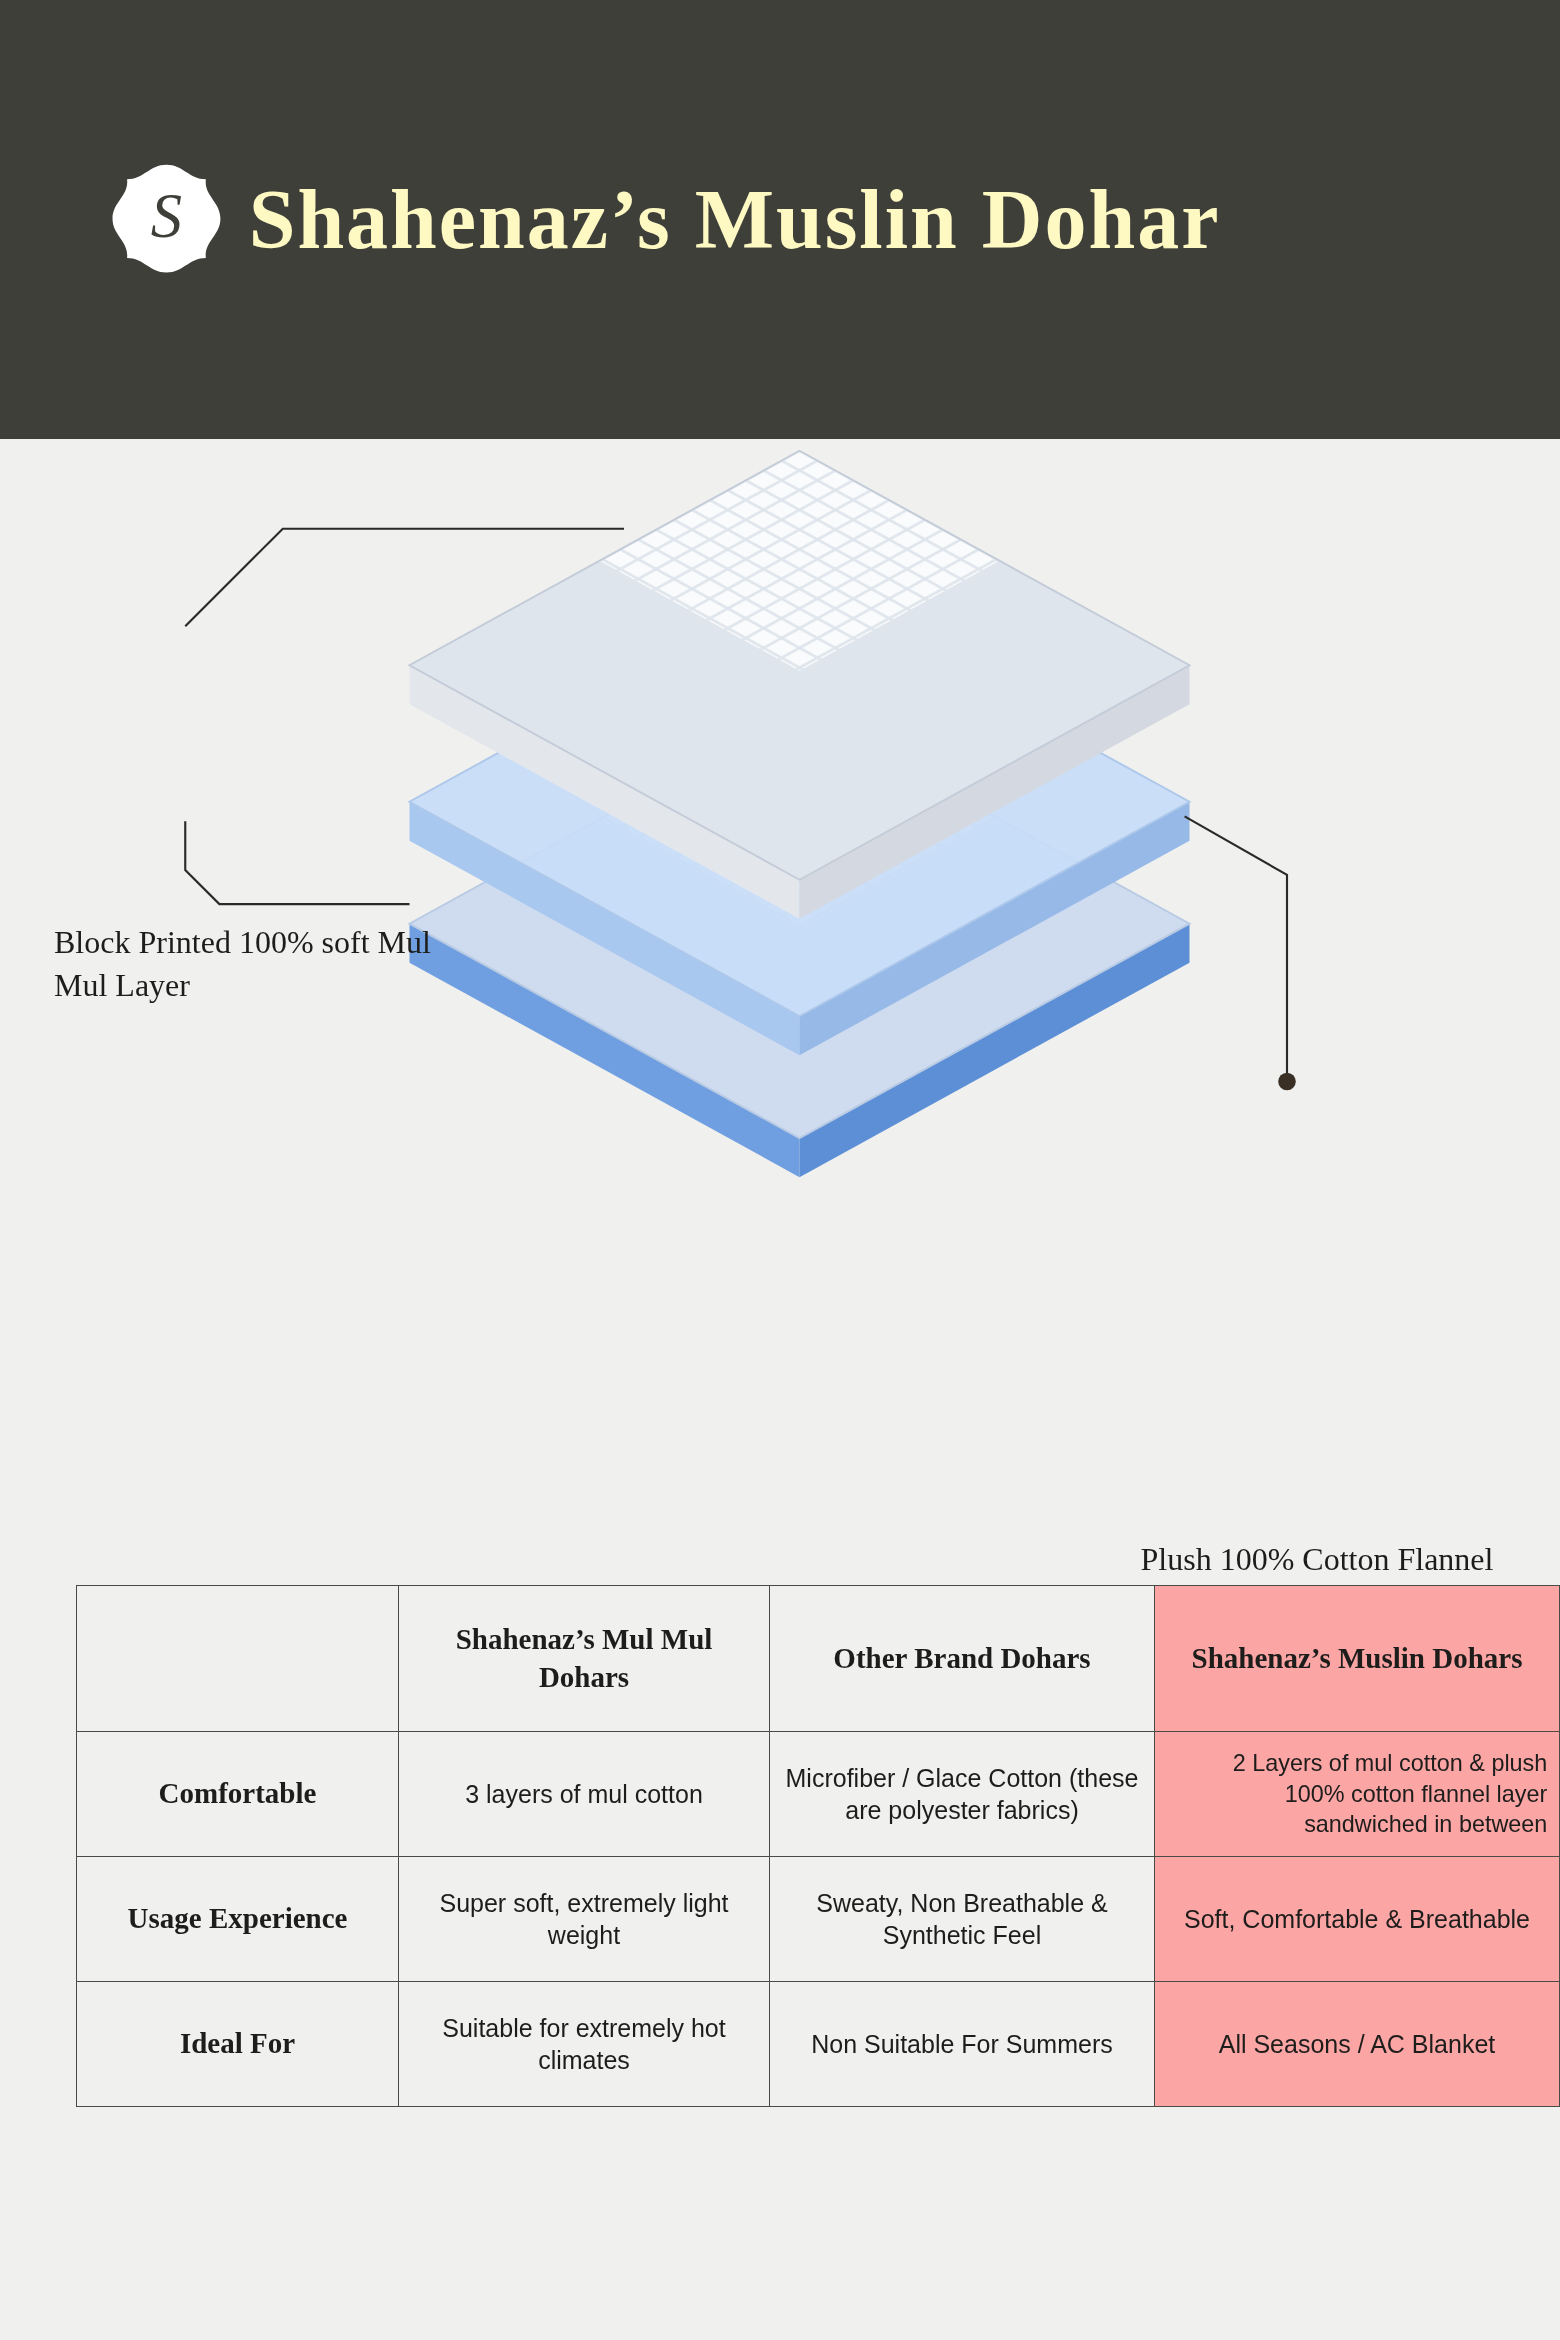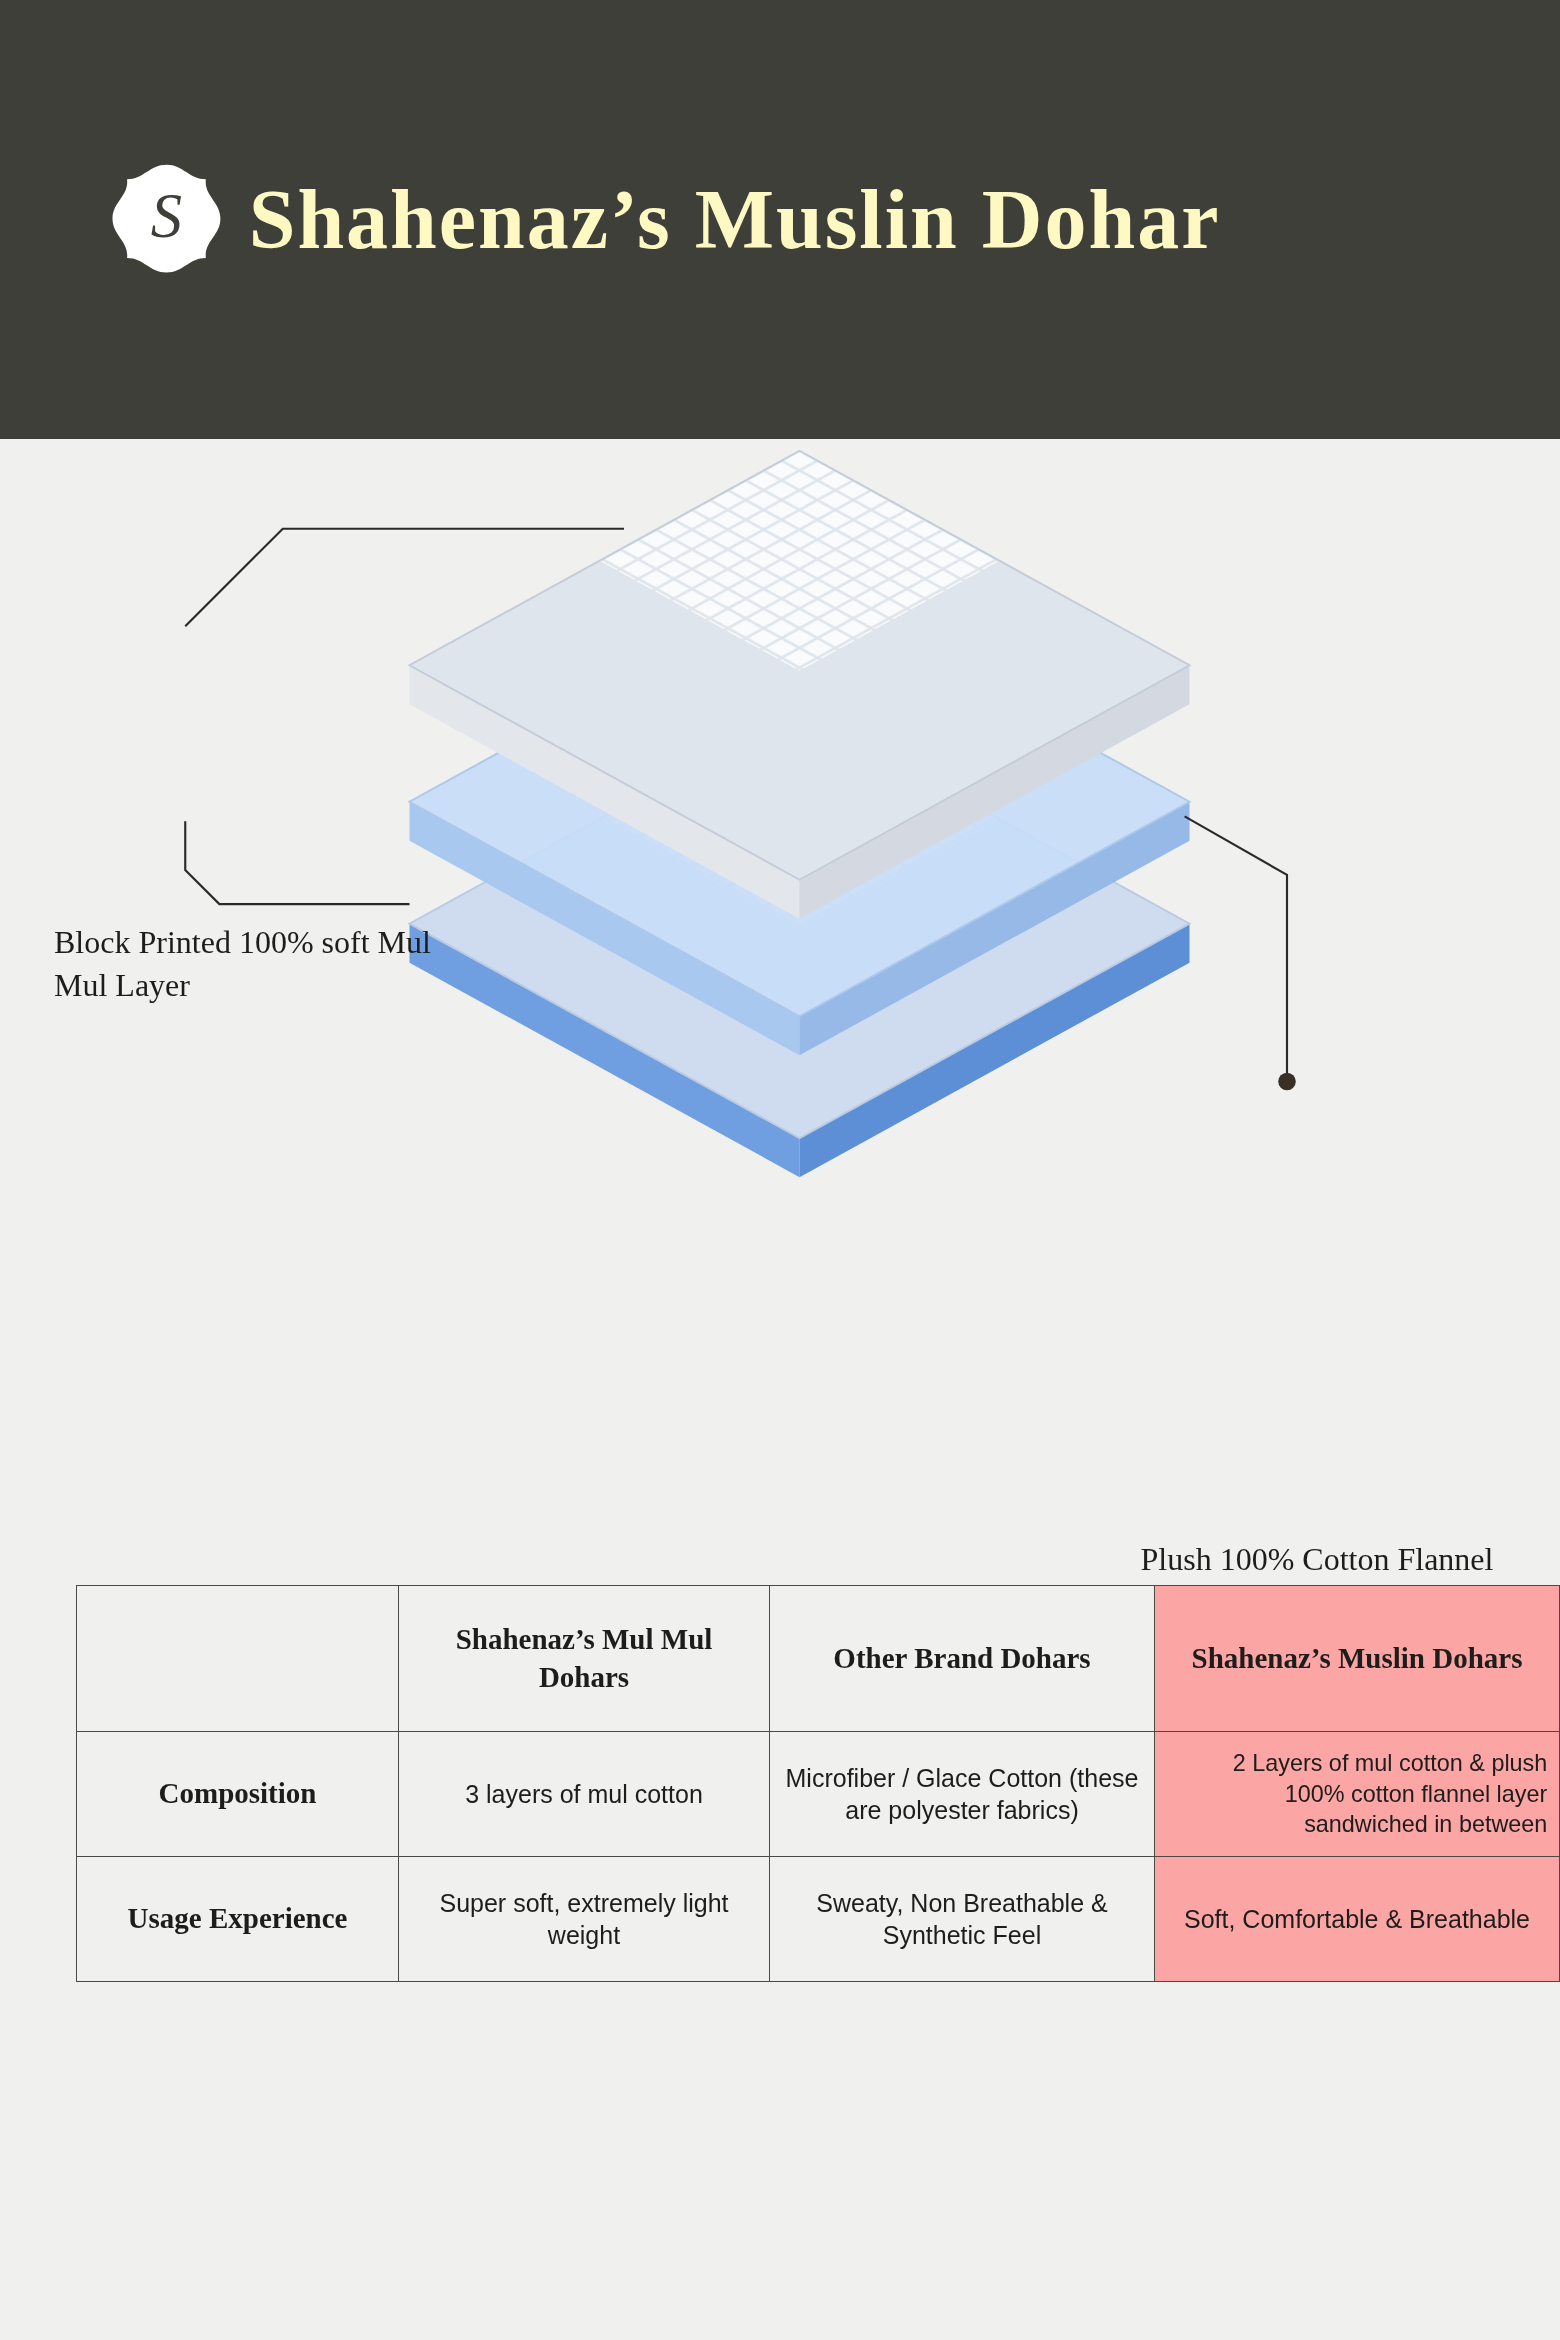--- a/index.html
+++ b/index.html
@@ -220,27 +220,33 @@
     <thead>
       <tr>
         <td></td>
         <td>Shahenaz’s Mul Mul Dohars</td>
         <td>Other Brand Dohars</td>
         <td class="highlight">Shahenaz’s Muslin Dohars</td>
       </tr>
     </thead>
     <tbody>
       <tr>
-        <td class="rowhead">Composition</td>
+        <td class="rowhead">Comfortable</td>
         <td>3 layers of mul cotton</td>
         <td>Microfiber / Glace Cotton (these are polyester fabrics)</td>
         <td class="highlight small">2 Layers of mul cotton &amp; plush 100% cotton flannel layer sandwiched in between</td>
       </tr>
       <tr>
         <td class="rowhead">Usage Experience</td>
         <td>Super soft, extremely light weight</td>
         <td>Sweaty, Non Breathable &amp; Synthetic Feel</td>
         <td class="highlight">Soft, Comfortable &amp; Breathable</td>
       </tr>
+      <tr>
+        <td class="rowhead">Ideal For</td>
+        <td>Suitable for extremely hot climates</td>
+        <td>Non Suitable For Summers</td>
+        <td class="highlight">All Seasons / AC Blanket</td>
+      </tr>
     </tbody>
   </table>
 </div>
 
 
 </body></html>

